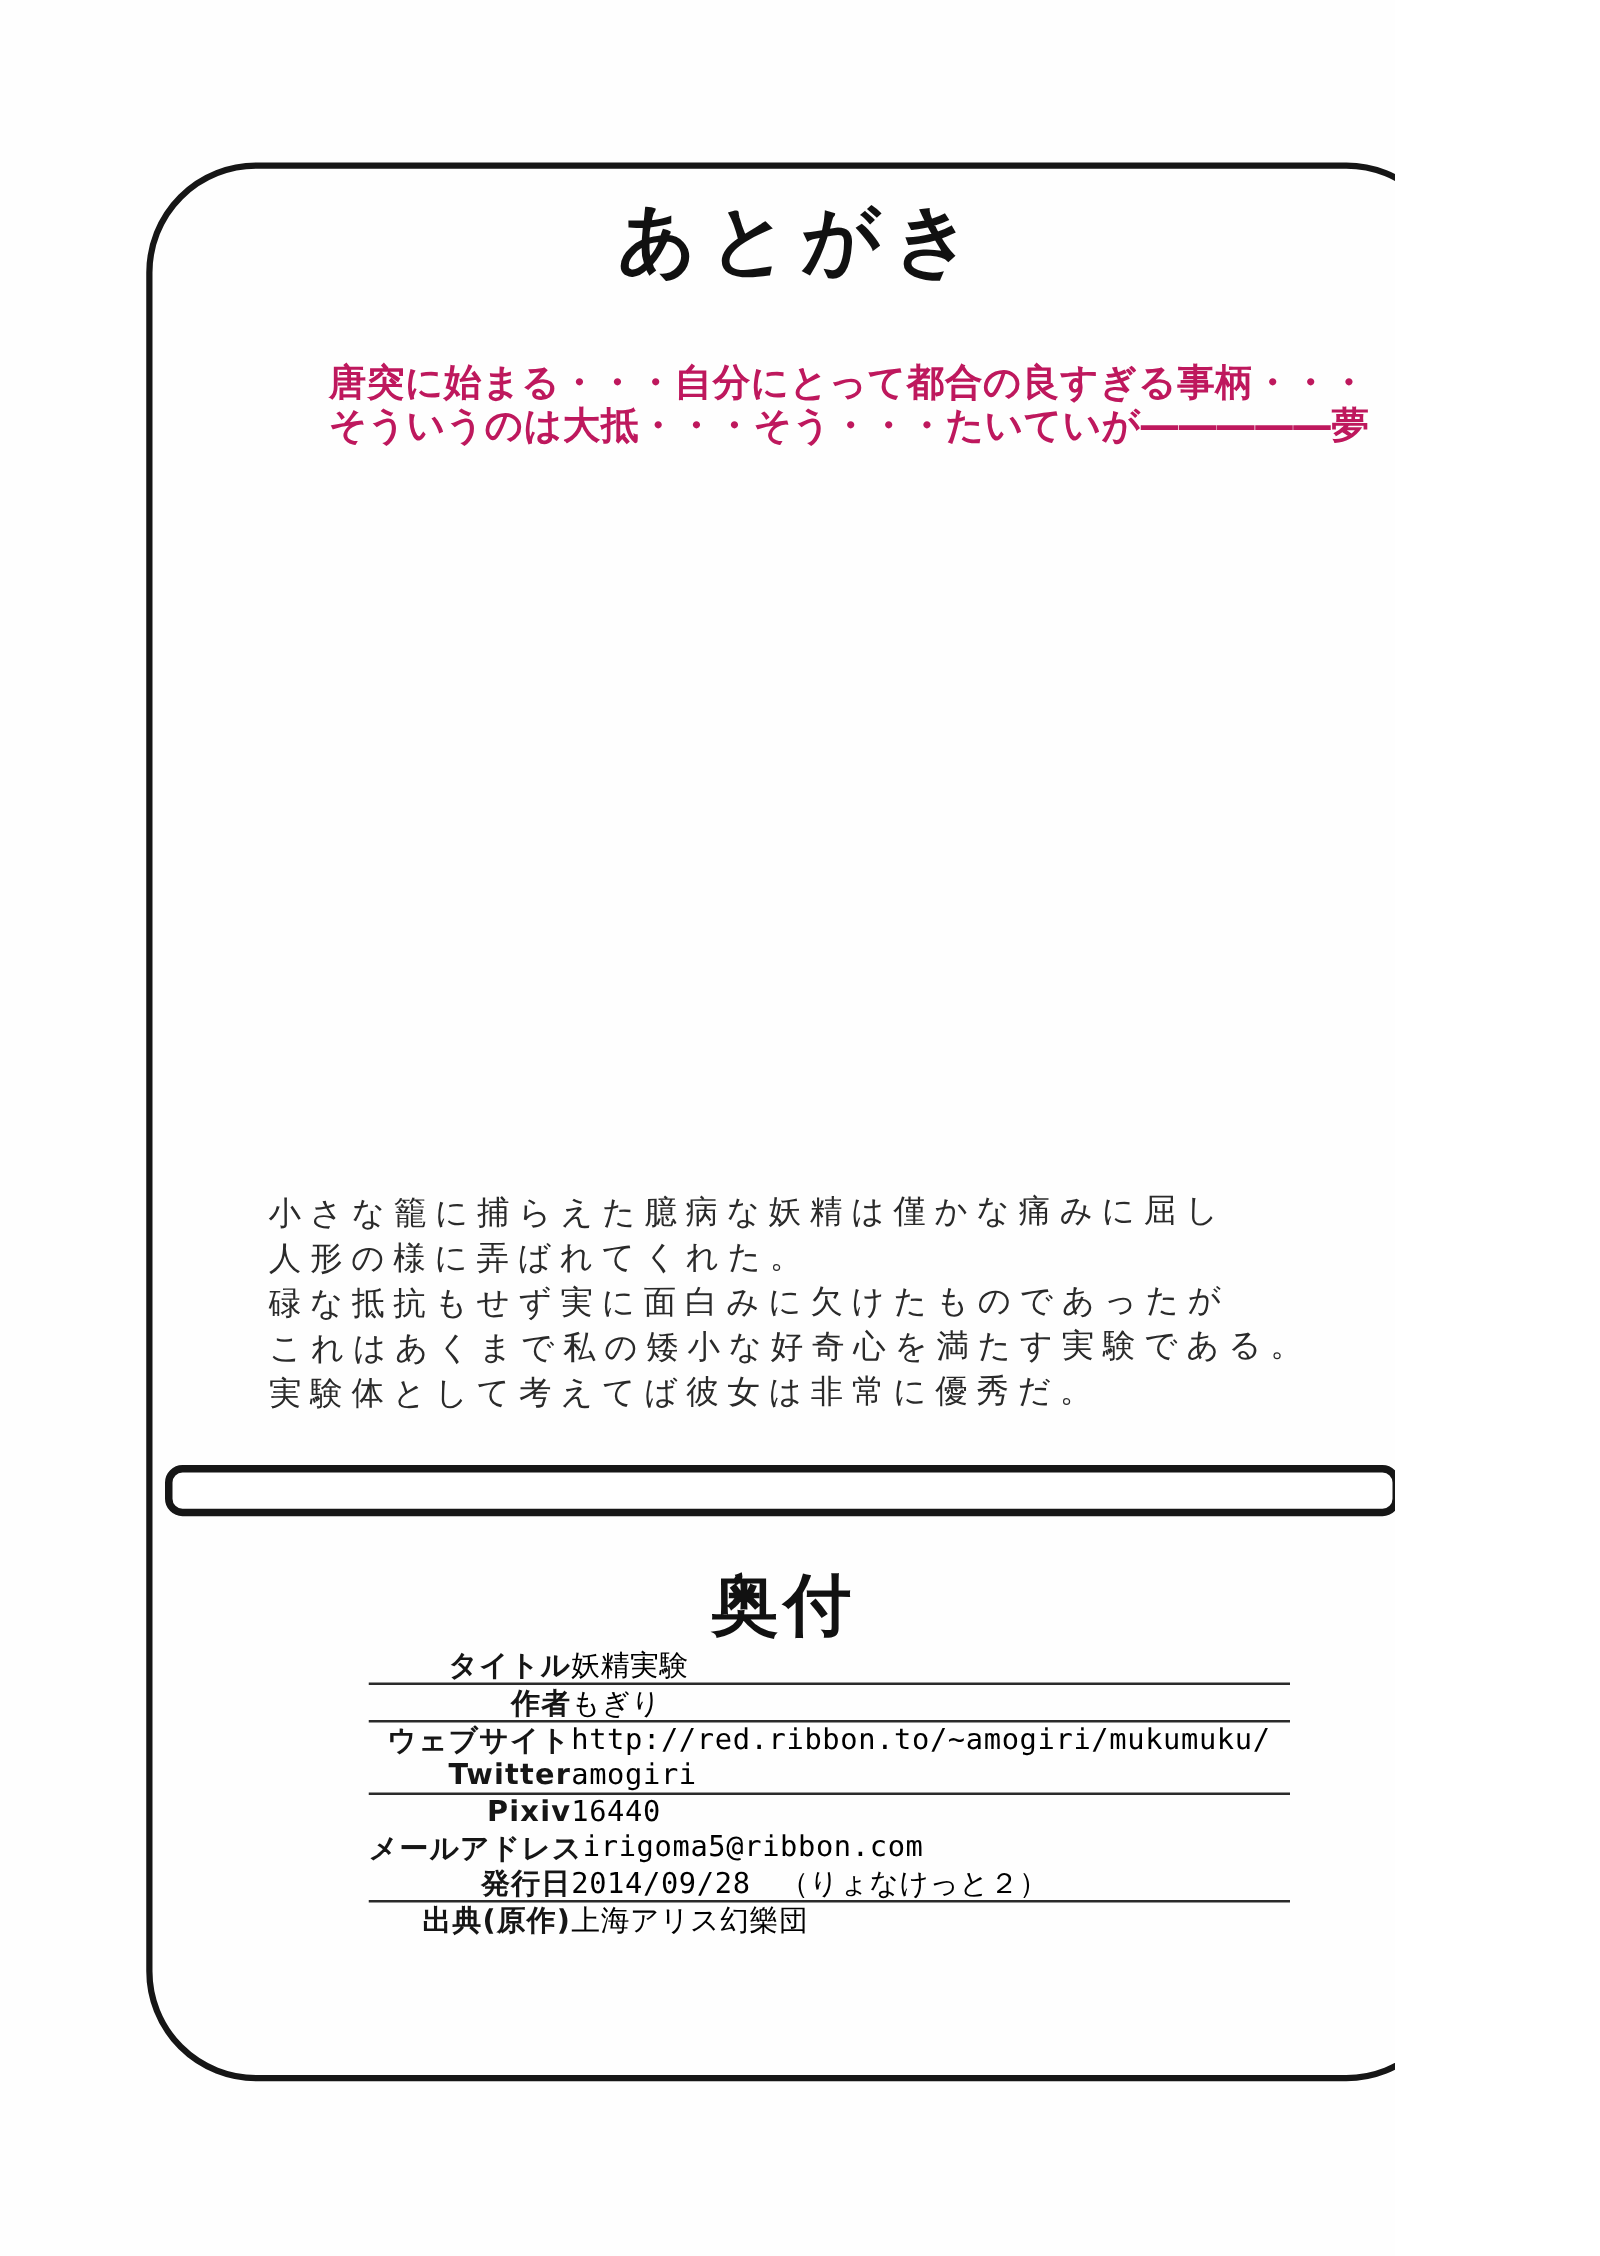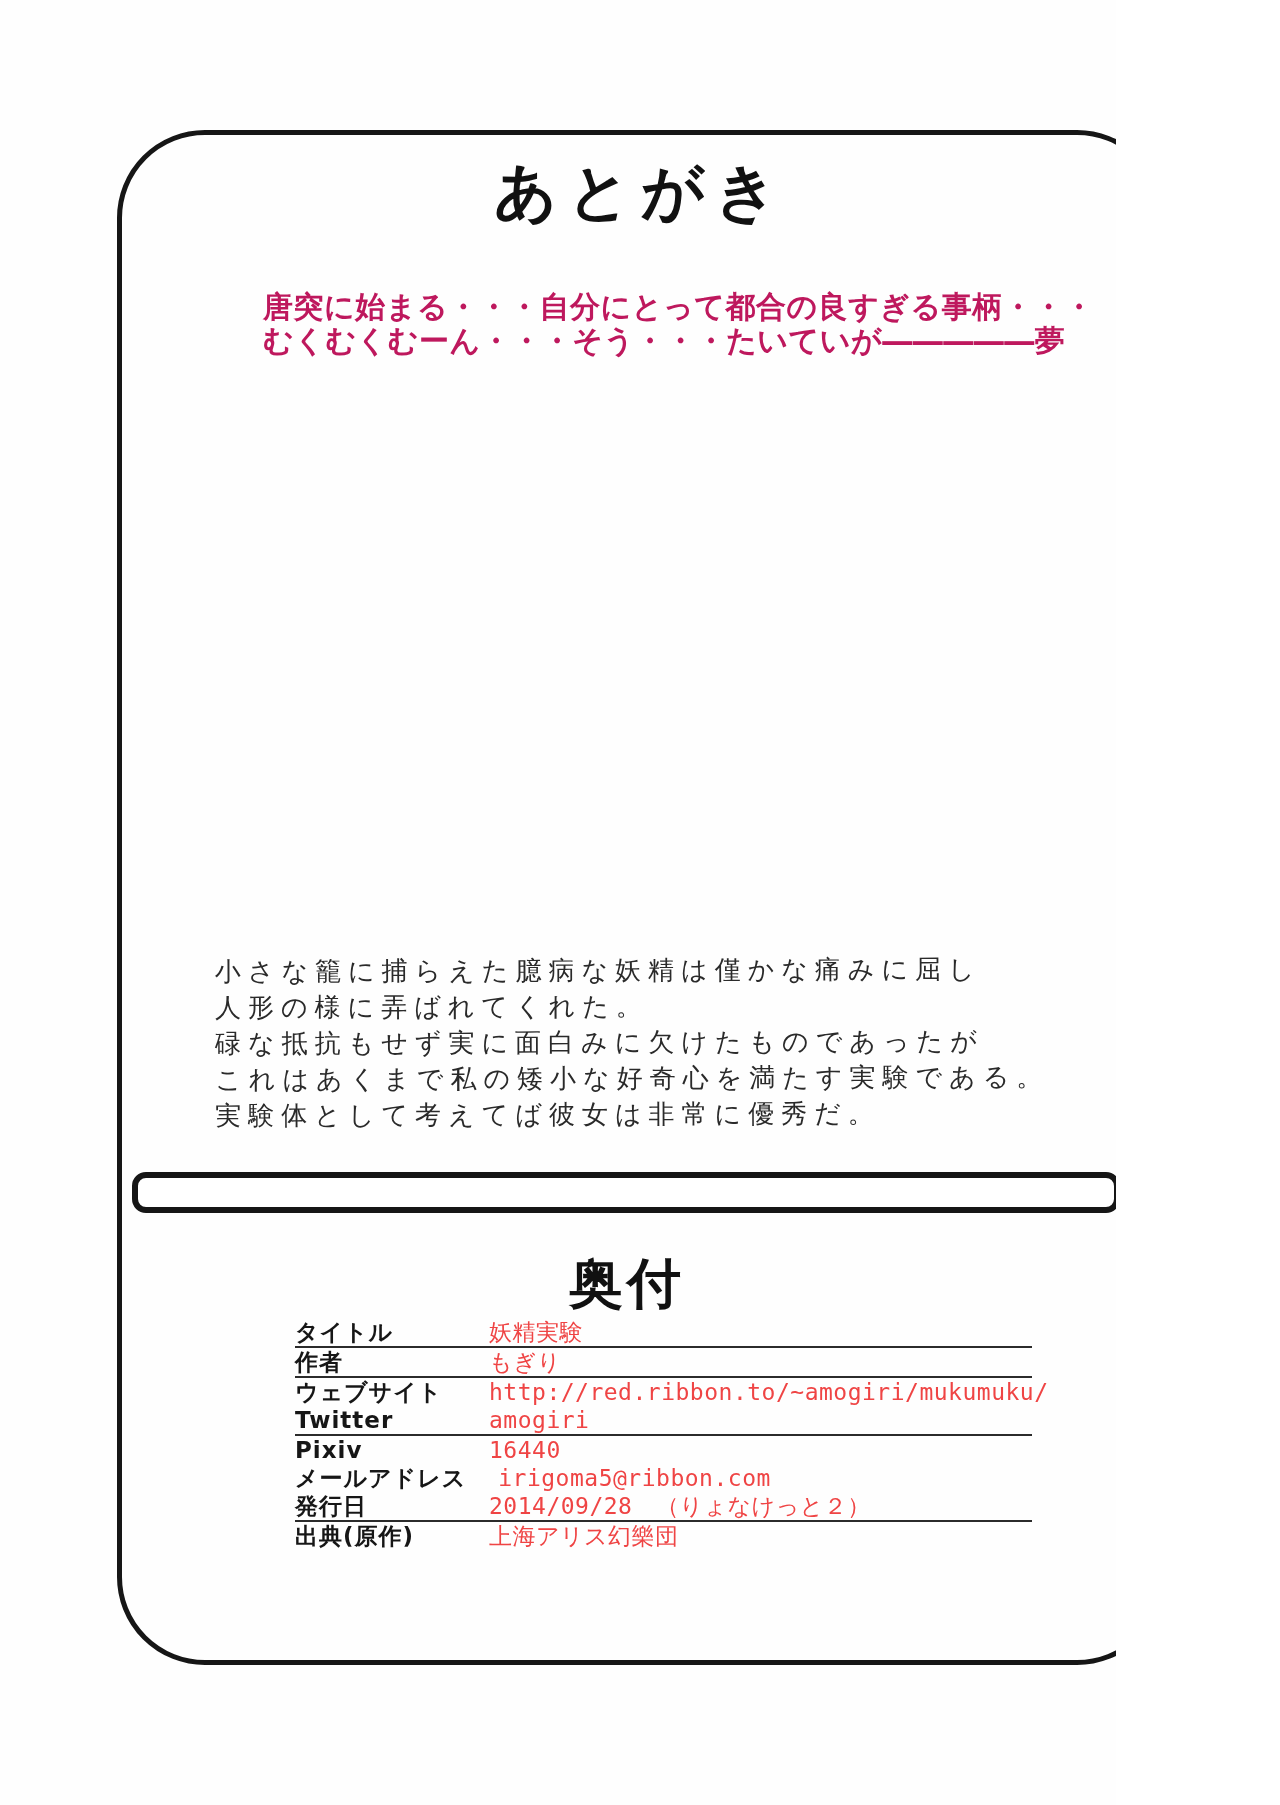--- a/index.html
+++ b/index.html
@@ -102,28 +102,28 @@
     border-bottom: 2px solid #2b2b2b;
   }
   .colophon-row.gap-before {
     margin-top: 32px;
   }
   .colophon-label {
     flex: 0 0 162px;
     font-weight: 600;
     letter-spacing: 1px;
     color: #161616;
+    text-align: right;
   }
   .colophon-value {
     flex: 1;
     font-family: "DejaVu Sans Mono", monospace;
     font-weight: 500;
     letter-spacing: 0.5px;
-    color: #ef4444;
-    margin-left: 32px;
+    color: #000000;
   }
   .page-number {
     position: absolute;
     left: 1130px;
     top: 1668px;
     font-size: 29px;
     font-weight: 700;
     font-family: "DejaVu Sans Mono", monospace;
     color: #1c1c1c;
   }
@@ -132,21 +132,21 @@
 <body>
 
 <div class="canvas">
 
   <div class="page-border"></div>
 
   <div class="afterword-title">あとがき</div>
 
   <div class="intro-block">
     <div>唐突に始まる・・・自分にとって都合の良すぎる事柄・・・</div>
-    <div>むくむくむーん・・・そう・・・たいていが―――――夢</div>
+    <div>そういうのは大抵・・・そう・・・たいていが―――――夢</div>
   </div>
 
   <div class="handwritten-block">
     <div>小さな籠に捕らえた臆病な妖精は僅かな痛みに屈し</div>
     <div>人形の様に弄ばれてくれた。</div>
     <div>碌な抵抗もせず実に面白みに欠けたものであったが</div>
     <div>これはあくまで私の矮小な好奇心を満たす実験である。</div>
     <div>実験体として考えてば彼女は非常に優秀だ。</div>
   </div>
 

